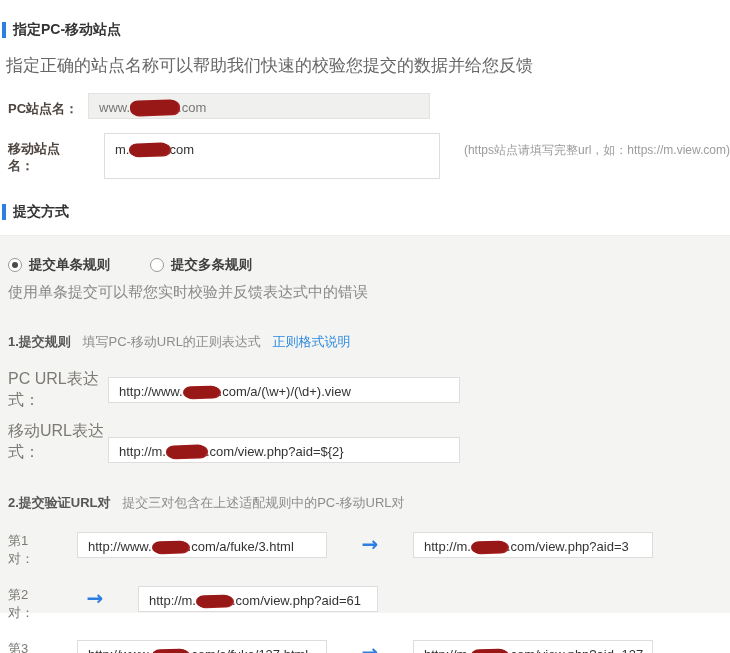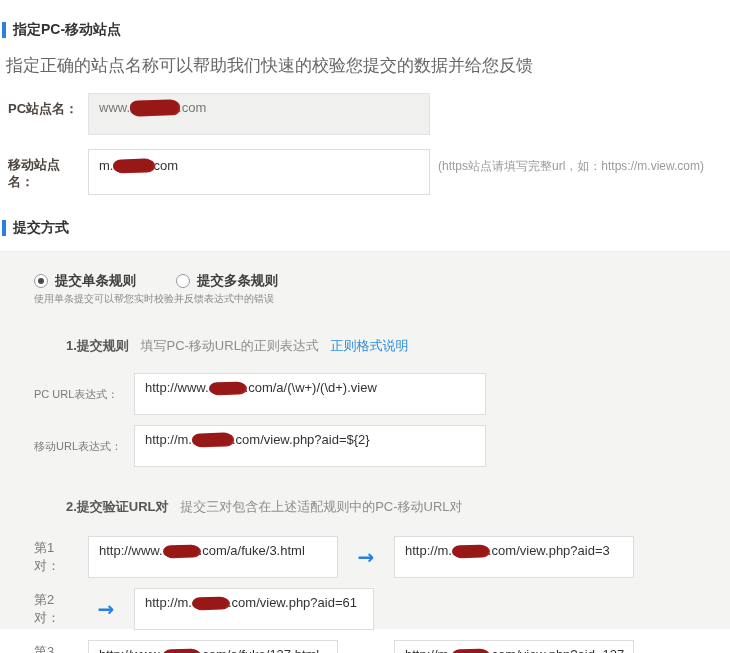--- a/index.html
+++ b/index.html
@@ -39,70 +39,70 @@
 
   .desc { margin: 15px 0 0 6px; color: #666; font-size: 17px; }
 
   
   .site-row { display: flex; align-items: flex-start; margin-top: 16px; padding-left: 8px; }
   .site-row .lbl {
     width: 80px; font-weight: bold; color: #4d443f; font-size: 13px;
     line-height: 17px; padding-top: 7px; flex-shrink: 0;
   }
   .inputbox {
-    height: 42px; line-height: 28px; padding-left: 10px;
+    height: 26px; line-height: 28px; padding-left: 10px;
     border: 1px solid #ddd; background: #fff; color: #333;
     font-size: 13px; white-space: nowrap; overflow: hidden;
   }
   .inputbox.disabled { background: #f0f0ee; border-color: #e3e3e1; color: #777; }
   .site-input { width: 342px; }
   .mobile-input { height: 46px; line-height: 32px; }
   .hint { color: #9b9b9b; font-size: 12px; margin-left: 8px; line-height: 34px; white-space: nowrap; }
 
   
   .redact {
     display: inline-block; background: #981717; height: 13px; width: 40px;
     border-radius: 8px / 6px; vertical-align: -2px; transform: rotate(-2deg);
     box-shadow: 2px 1px 0 #a52020;
   }
   .redact.lg { width: 48px; height: 15px; vertical-align: -3px; }
   .redact.sm { width: 36px; height: 12px; }
 
   
   .panel {
     margin-top: 14px; background: #f4f4f2; border-top: 1px solid #ececea;
-    padding: 20px 0 20px 34px; height: 378px;
+    padding: 20px 0 20px 8px; height: 378px;
   }
 
   .radio-row { display: flex; align-items: center; }
   .radio-group { display: flex; align-items: center; margin-right: 40px; cursor: pointer; }
   .radio {
     width: 14px; height: 14px; border-radius: 50%;
     border: 1px solid #9a9a9a; background: #fff; margin-right: 7px;
     position: relative; flex-shrink: 0;
   }
   .radio.checked::after {
     content: ""; position: absolute; left: 3px; top: 3px;
     width: 6px; height: 6px; border-radius: 50%; background: #4a4a4a;
   }
   .radio-label { font-weight: bold; color: #3f3f3f; font-size: 13.5px; }
-  .radio-note { margin-top: 2px; color: #8a8a8a; font-size: 10px; }
-
-  .block-head { margin-top: 31px; font-size: 13px; margin-left: 32px; }
+  .radio-note { margin-top: 9px; color: #8a8a8a; font-size: 15px; }
+
+  .block-head { margin-top: 31px; font-size: 13px; }
   .block-head .hd { font-weight: bold; color: #565656; }
   .block-head .note { color: #8d8d8d; margin-left: 8px; }
   .block-head a.link { color: #2b8ae0; text-decoration: none; margin-left: 8px; }
 
   .expr-row { display: flex; align-items: center; margin-top: 18px; }
-  .expr-row + .expr-row { margin-top: 10px; }
-  .expr-row .lbl { width: 100px; color: #7d7a75; font-size: 11px; flex-shrink: 0; }
+  .expr-row + .expr-row { margin-top: 10px; align-items: flex-end; }
+  .expr-row .lbl { width: 100px; color: #7d7a75; font-size: 16px; flex-shrink: 0; }
   .expr-input { width: 352px; }
 
   .pair-rows { margin-top: 20px; }
-  .pair-row { display: flex; align-items: center; margin-top: 10px; }
+  .pair-row { display: flex; align-items: flex-start; margin-top: 18px; gap: 15px; }
   .pair-row .lbl { width: 44px; color: #7d7a75; font-size: 13px; flex-shrink: 0; }
   .pair-input-pc { width: 250px; margin-left: 10px; }
   .pair-input-m  { width: 240px; }
   .arrow {
     width: 56px; text-align: center; color: #2b7fe0;
     font-size: 20px; font-weight: bold; flex-shrink: 0;
     font-family: "DejaVu Sans", sans-serif;
   }
 </style>
 </head>
@@ -118,21 +118,21 @@
 
   <p class="desc">指定正确的站点名称可以帮助我们快速的校验您提交的数据并给您反馈</p>
 
   <div class="site-row">
     <span class="lbl">PC站点名：</span>
     <div class="inputbox disabled site-input">
       <span>www.</span><span class="redact lg"></span><span>.com</span>
     </div>
   </div>
 
-  <div class="site-row" style="margin-top:14px;">
+  <div class="site-row" style="margin-top:14px;gap:16px;">
     <span class="lbl">
       <span>移动站点</span><br>
       <span>名：</span>
     </span>
     <div class="inputbox site-input mobile-input">
       <span>m.</span><span class="redact"></span><span>com</span>
     </div>
     <span class="hint">(https站点请填写完整url，如：https://m.view.com)</span>
   </div>
 

